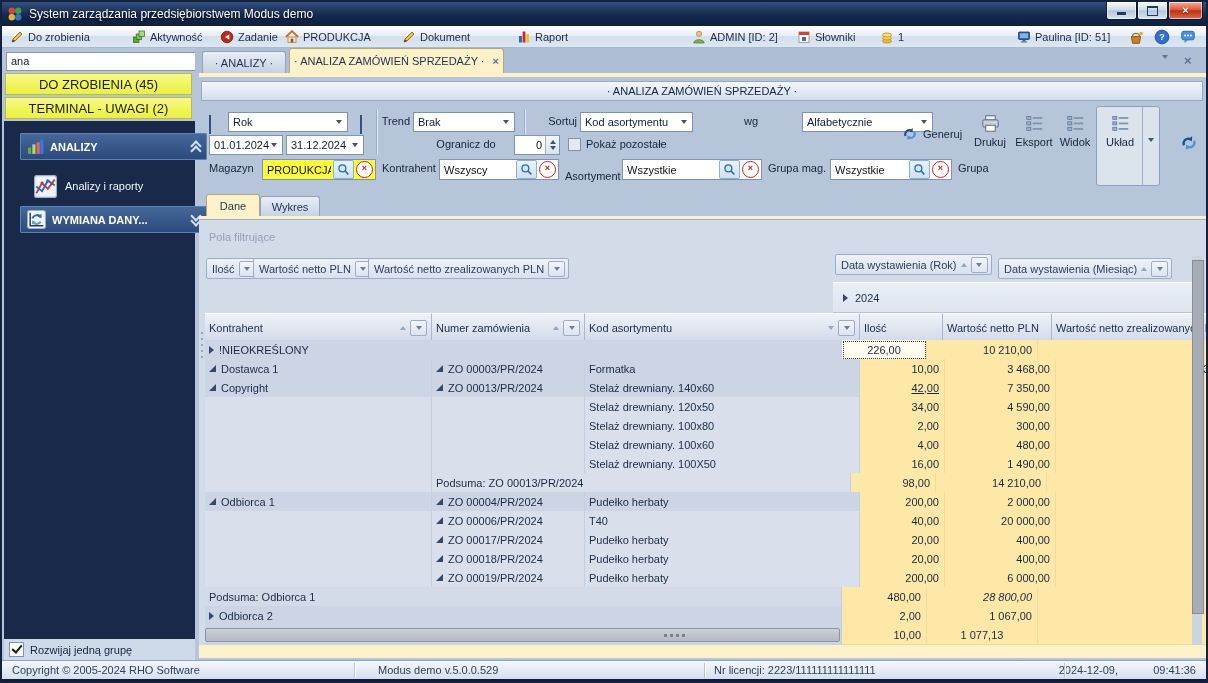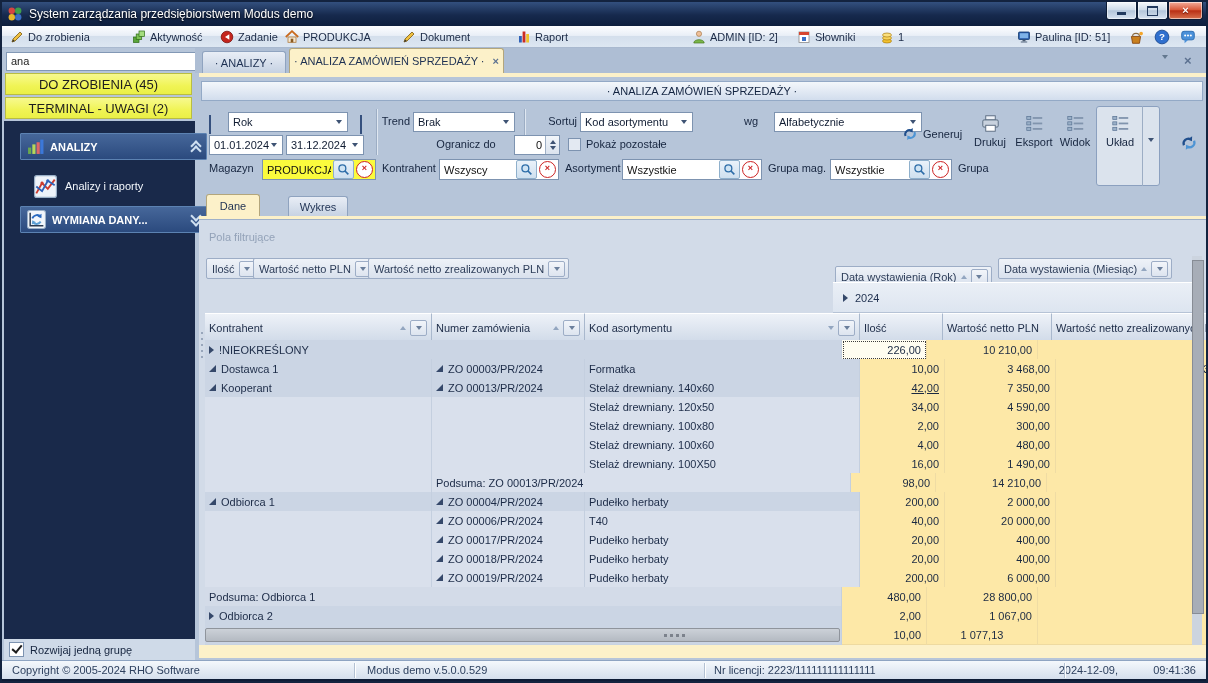--- a/index.html
+++ b/index.html
@@ -90,21 +90,21 @@
     display:flex;align-items:center;justify-content:center;}
   .redx{width:15px;height:15px;border-radius:50%;background:#fff;border:1px solid #cc2222;
     color:#cc2222;font-size:9px;font-weight:bold;line-height:13px;text-align:center;}
   .toolbtn{position:absolute;display:flex;flex-direction:column;align-items:center;gap:3px;font-size:11px;color:#16253f;}
   .layoutbox{border:1px solid #8ba0bf;border-radius:3px;background:rgba(250,252,254,.55);}
 
   
   .vtab{position:absolute;display:flex;align-items:center;justify-content:center;font-size:11px;color:#1d3052;
     border:1px solid #8fa3bf;border-bottom:none;border-radius:3px 3px 0 0;}
   .vtab.active{background:#fcf1c9;border-color:#b3a67c;}
-  .vtab.inactive{background:linear-gradient(#e9eef6,#c5d1e2);margin-left:28px;}
+  .vtab.inactive{background:linear-gradient(#e9eef6,#c5d1e2);}
 
   
   .gridarea{left:197px;top:217px;width:1007px;height:426px;background:#d2dbe8;border-top:1px solid #9eb0c8;}
   .filterlabel{font-size:11px;color:#93a2b8;}
   .chip{position:absolute;height:19px;display:flex;align-items:center;gap:4px;padding:0 3px 0 5px;
     background:linear-gradient(#eef2f8,#d9e1ed);border:1px solid #9dadc6;border-radius:2px;
     font-size:11px;color:#2c3c58;}
   .ddbtn{width:15px;height:14px;background:linear-gradient(#f2f5fa,#dde4ef);border:1px solid #9dadc6;border-radius:2px;
     display:flex;align-items:center;justify-content:center;}
   .band{left:831px;top:280px;width:359px;height:31px;background:linear-gradient(#eaeff6,#dde5f0);
@@ -118,21 +118,21 @@
   .rows{left:203px;top:338px;}
   .grow{display:flex;height:19px;}
   .lc{height:19px;border-right:1px solid #c4cfdf;border-bottom:1px solid #c8d3e1;
     font-size:11px;color:#1c2b47;display:flex;align-items:center;padding:0 4px;gap:5px;
     overflow:hidden;white-space:nowrap;}
   .s-group .lc{background:#cbd5e4;}
   .s-detail .lc{background:#d9e0ec;}
   .s-total .lc{background:#d3dbe8;}
   .vc{height:19px;background:#fde8a7;border-right:1px solid #efdca4;border-bottom:1px solid #eedaa0;
     font-size:11px;color:#1a2942;display:flex;align-items:center;justify-content:flex-end;padding:0 5px;white-space:nowrap;}
-  .vc.focus{background:#fffdf0;outline:1px dotted #3c3c3c;outline-offset:-2px;}
+  .vc.focus{background:#fffdf0;outline:1px dotted #3c3c3c;outline-offset:-2px;justify-content:center;}
   .grip{position:absolute;width:2px;height:2px;border-radius:50%;background:#8494ac;}
   .hscroll{left:203px;top:626px;width:635px;height:14px;background:linear-gradient(#ccd1d8,#b4bac2);
     border:1px solid #8f949c;border-radius:2px;}
   .hdots{position:absolute;top:5px;display:flex;gap:3px;}
   .hdots i{width:3px;height:3px;background:#7c828c;display:block;}
   .vscroll{left:1190px;top:254px;width:10px;height:389px;background:#ccd4df;}
   .vthumb{position:absolute;left:0px;top:4px;width:10px;height:352px;background:#a7adb7;border:1px solid #878c95;}
 
   
   .statusbar{left:0;top:658px;width:1204px;height:19px;
@@ -388,21 +388,21 @@
       <span class="tri-d"></span>
   </div>
   <div class="ab vsep" style="left:522px;top:107px;height:46px"></div>
   <div class="ab txt" style="left:505px;top:113px;width:70px;text-align:right">Sortuj</div>
   <div class="ab combo" style="left:578px;top:110px;width:113px">
     <span>Kod asortymentu</span>
       <span class="spacer"></span>
       <span class="tri-d"></span>
   </div>
   <div class="ab txt" style="left:720px;top:113px;width:36px;text-align:right">wg</div>
-  <div class="ab combo" style="left:772px;top:110px;width:148px">
+  <div class="ab combo" style="left:800px;top:110px;width:131px">
     <span>Alfabetycznie</span>
       <span class="spacer"></span>
       <span class="tri-d"></span>
   </div>
 
   <div class="ab combo" style="left:207px;top:133px;width:74px">
     <span>01.01.2024</span>
       <span class="spacer"></span>
       <span class="tri-d"></span>
   </div>
@@ -511,21 +511,21 @@
   <div class="ab lfield" style="left:437px;top:157px;width:120px">
     <span class="name">Wszyscy</span>
     <span class="magbtn">
         <svg width="13" height="13" viewBox="0 0 14 14">
           <circle cx="5.8" cy="5.8" r="3.7" fill="#cfe4f4" stroke="#2d6da8" stroke-width="1.4"></circle>
           <line x1="8.6" y1="8.6" x2="12.2" y2="12.2" stroke="#2d6da8" stroke-width="1.8"></line>
         </svg>
       </span>
     <span class="redx">×</span>
   </div>
-  <div class="ab txt" style="left:563px;top:160px">Asortyment</div>
+  <div class="ab txt" style="left:563px;top:168px">Asortyment</div>
   <div class="ab lfield" style="left:620px;top:157px;width:140px">
     <span class="name">Wszystkie</span>
     <span class="magbtn">
         <svg width="13" height="13" viewBox="0 0 14 14">
           <circle cx="5.8" cy="5.8" r="3.7" fill="#cfe4f4" stroke="#2d6da8" stroke-width="1.4"></circle>
           <line x1="8.6" y1="8.6" x2="12.2" y2="12.2" stroke="#2d6da8" stroke-width="1.8"></line>
         </svg>
       </span>
     <span class="redx">×</span>
   </div>
@@ -570,21 +570,21 @@
     <span class="ddbtn">
         <span class="tri-d" style="border-top-color:#6b7f9c"></span>
       </span>
   </div>
   <div class="chip" style="left:366px;top:256px">
     <span>Wartość netto zrealizowanych PLN</span>
     <span class="ddbtn">
         <span class="tri-d" style="border-top-color:#6b7f9c"></span>
       </span>
   </div>
-  <div class="chip" style="left:833px;top:264px">
+  <div class="chip" style="left:833px;top:252px">
     <span>Data wystawienia (Rok)</span>
     <span class="tri-u"></span>
     <span class="ddbtn">
         <span class="tri-d" style="border-top-color:#6b7f9c"></span>
       </span>
   </div>
   <div class="chip" style="left:996px;top:256px">
     <span>Data wystawienia (Miesiąc)</span>
     <span class="tri-u"></span>
     <span class="ddbtn">
@@ -667,21 +667,21 @@
         <div class="vc" style="width: 100px;">
           <span>3 468,00</span>
         </div>
         <div class="vc" style="width: 185px;">
           <span>3 468,00</span>
         </div>
       </div>
       <div class="grow s-group">
         <div class="lc" style="width: 218px;">
           <span class="exp-o"></span>
-          <span>Kooperant</span>
+          <span>Copyright</span>
         </div>
         <div class="lc" style="width: 144px;">
           <span class="exp-o"></span>
           <span>ZO 00013/PR/2024</span>
         </div>
         <div class="lc" style="width: 266px;">
           <span>Stelaż drewniany. 140x60</span>
         </div>
         <div class="vc" style="width: 74px; text-decoration: underline;">
           <span>42,00</span>
@@ -874,21 +874,21 @@
         </div>
         <div class="vc" style="width: 185px;"></div>
       </div>
       <div class="grow s-total">
         <div class="lc" style="width: 628px;">
           <span>Podsuma: Odbiorca 1</span>
         </div>
         <div class="vc" style="width: 74px;">
           <span>480,00</span>
         </div>
-        <div class="vc" style="width: 100px;">
+        <div class="vc" style="width: 100px; font-style: italic;">
           <span>28 800,00</span>
         </div>
         <div class="vc" style="width: 185px;">
           <span>0,00</span>
         </div>
       </div>
       <div class="grow s-group">
         <div class="lc" style="width: 628px;">
           <span class="tri-r"></span>
           <span>Odbiorca 2</span>
@@ -929,21 +929,21 @@
       </span>
   </div>
   <div class="ab vscroll">
       <span class="vthumb"></span>
     </div>
 
   <div class="ab creamstrip" style="left:197px;top:643px;width:1007px;height:13px"></div>
 
   <div class="ab statusbar">
     <span class="seg" style="left:10px">Copyright © 2005-2024 RHO Software</span>
-    <span class="seg" style="left:365px">Modus demo v.5.0.0.529</span>
+    <span class="seg" style="left:376px">Modus demo v.5.0.0.529</span>
     <span class="seg" style="left:712px">Nr licencji: 2223/111111111111111</span>
     <span class="seg" style="right:88px">2024-12-09,</span>
     <span class="seg" style="right:10px">09:41:36</span>
     <span class="sdiv" style="left:352px"></span>
     <span class="sdiv" style="left:702px"></span>
     <span class="sdiv" style="left:1062px"></span>
   </div>
   <div class="ab bottomedge"></div>
 </div>
 

